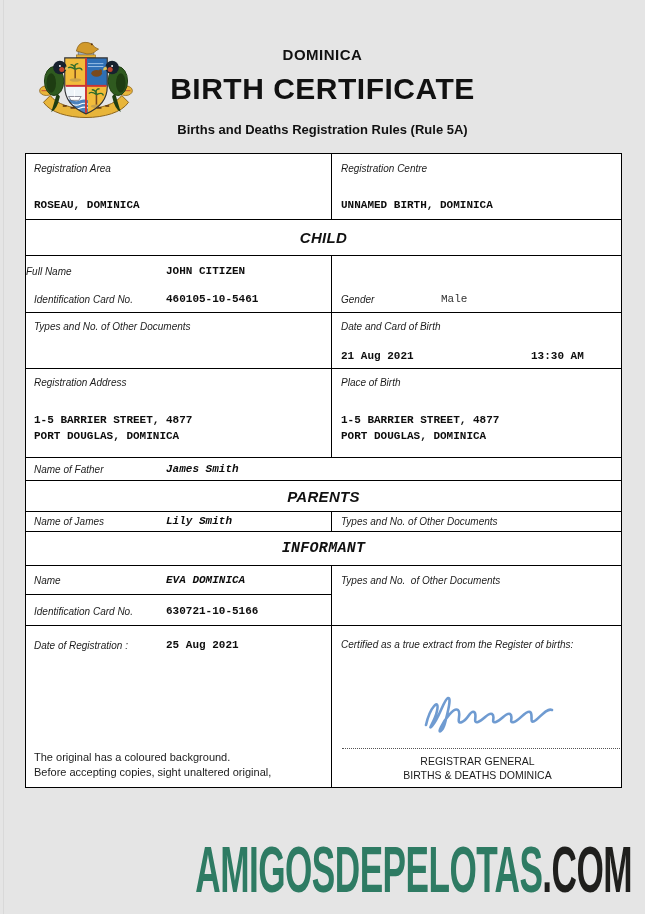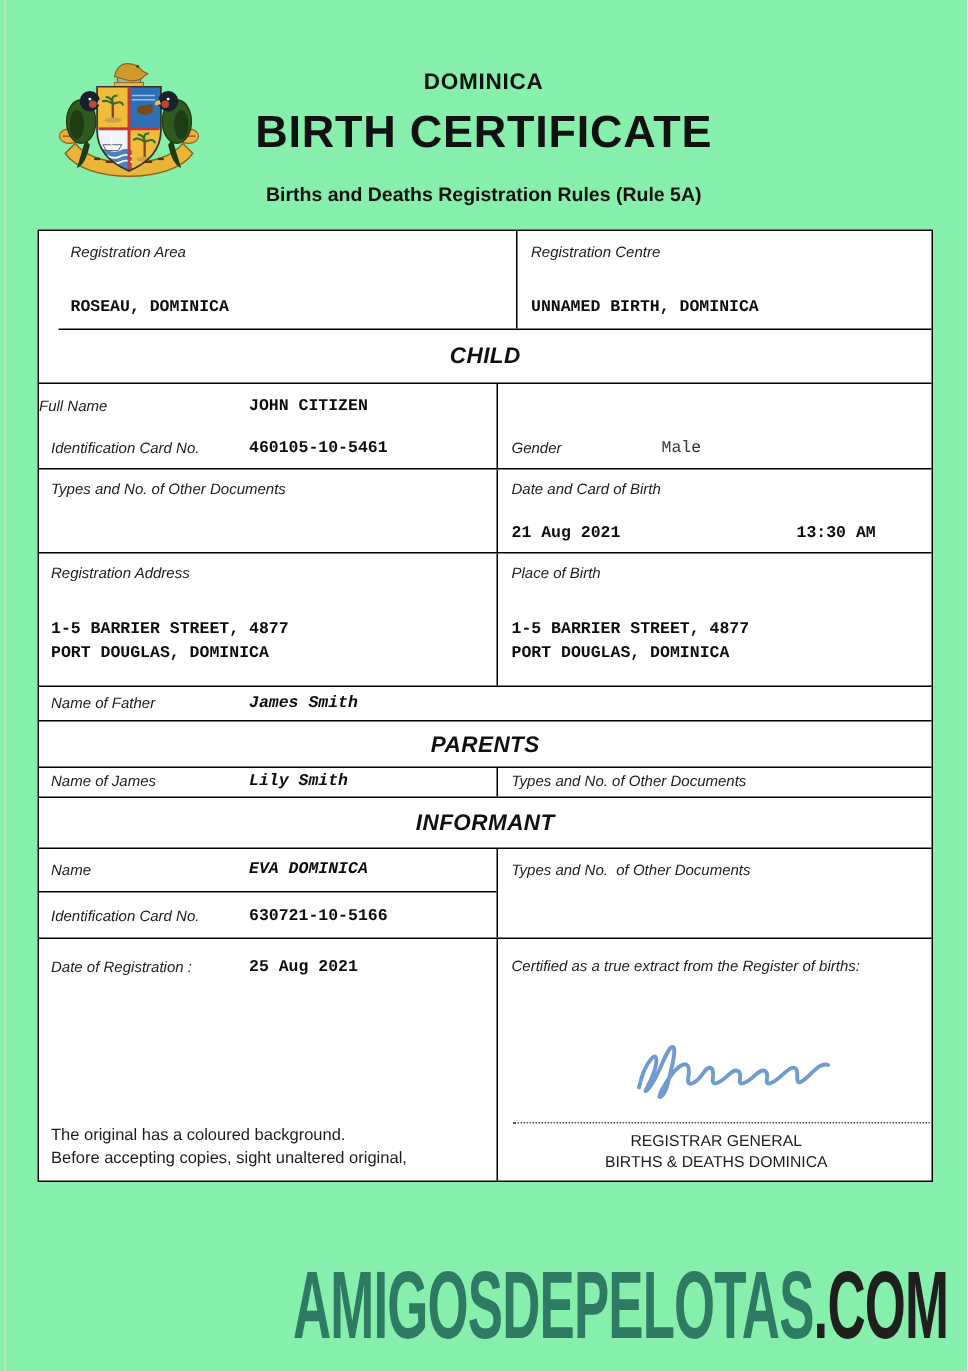--- a/index.html
+++ b/index.html
@@ -1,18 +1,18 @@
 <!DOCTYPE html>
 <html style="--accent_green: #2e7b63; --logo_dark: #1f1f1d; --signature_blue: #6f9bd1; --table_border: #000000;"><head>
 <meta charset="utf-8">
 <style>
   * { margin:0; padding:0; box-sizing:border-box; }
   html,body { background:#fff; }
   .page {
-    position:relative; width:645px; height:914px; background:#86efac;
+    position:relative; width:645px; height:914px; background:#e5e5e5;
     font-family:"Liberation Sans", sans-serif; color:#111; overflow:hidden;
   }
   .page-edge { position:absolute; left:3px; top:0; width:1px; height:914px; background:#d9d9d9; }
 
   
   .crest { position:absolute; left:28px; top:28px; width:116px; height:108px; }
   .titles { position:absolute; left:0; top:0; width:645px; text-align:center; }
   .t-country { position:absolute; top:46px; width:100%; font-size:15px; font-weight:bold; letter-spacing:.5px; }
   .t-main    { position:absolute; top:72px; width:100%; font-size:30px; font-weight:bold; letter-spacing:.5px; }
   .t-sub     { position:absolute; top:122px; width:100%; font-size:13px; font-weight:bold; }
@@ -28,23 +28,23 @@
   .pre { white-space:pre; }
   .val { position:absolute; font-family:"Liberation Mono","DejaVu Sans Mono",monospace;
          font-weight:bold; font-size:11px; color:#0d0d0d; white-space:nowrap; }
   .val.it { font-style:italic; }
   .val.plain { font-weight:normal; color:#333; }
   .addr { line-height:16px; }
 
   .sechead { display:flex; align-items:center; justify-content:center;
              font-size:15px; font-weight:bold; font-style:italic; letter-spacing:.3px; }
 
-  .r-reg { height:66px;margin-left:13px; } .r-child { height:36px; } .r-main { height:57px; }
+  .r-reg { height:66px; } .r-child { height:36px; } .r-main { height:57px; }
   .r-docs { height:56px; } .r-addr { height:89px; } .r-parents { height:31px; }
-  .r-father { height:23px; } .r-mother { height:20px; } .r-informant { height:34px; }
+  .r-father { height:23px; } .r-mother { height:20px; } .r-informant { height:34px;font-family:Liberation Mono, monospace; }
   .r-inf { height:60px; } .r-last { height:161px; }
 
   .sig { position:absolute; left:388px; top:56px; width:150px; height:58px; }
   .dotline { position:absolute; left:316px; top:122px; width:278px; border-top:1px dotted #555; }
   .registrar { position:absolute; left:306px; top:128px; width:291px; text-align:center;
                font-size:10.5px; line-height:14px; color:#1c1c1c; }
   .notice { position:absolute; left:8px; top:124px; font-size:11px; line-height:15px; color:#1c1c1c; }
 
   
   .watermark { position:absolute; top:838px; right:13px; white-space:nowrap;

